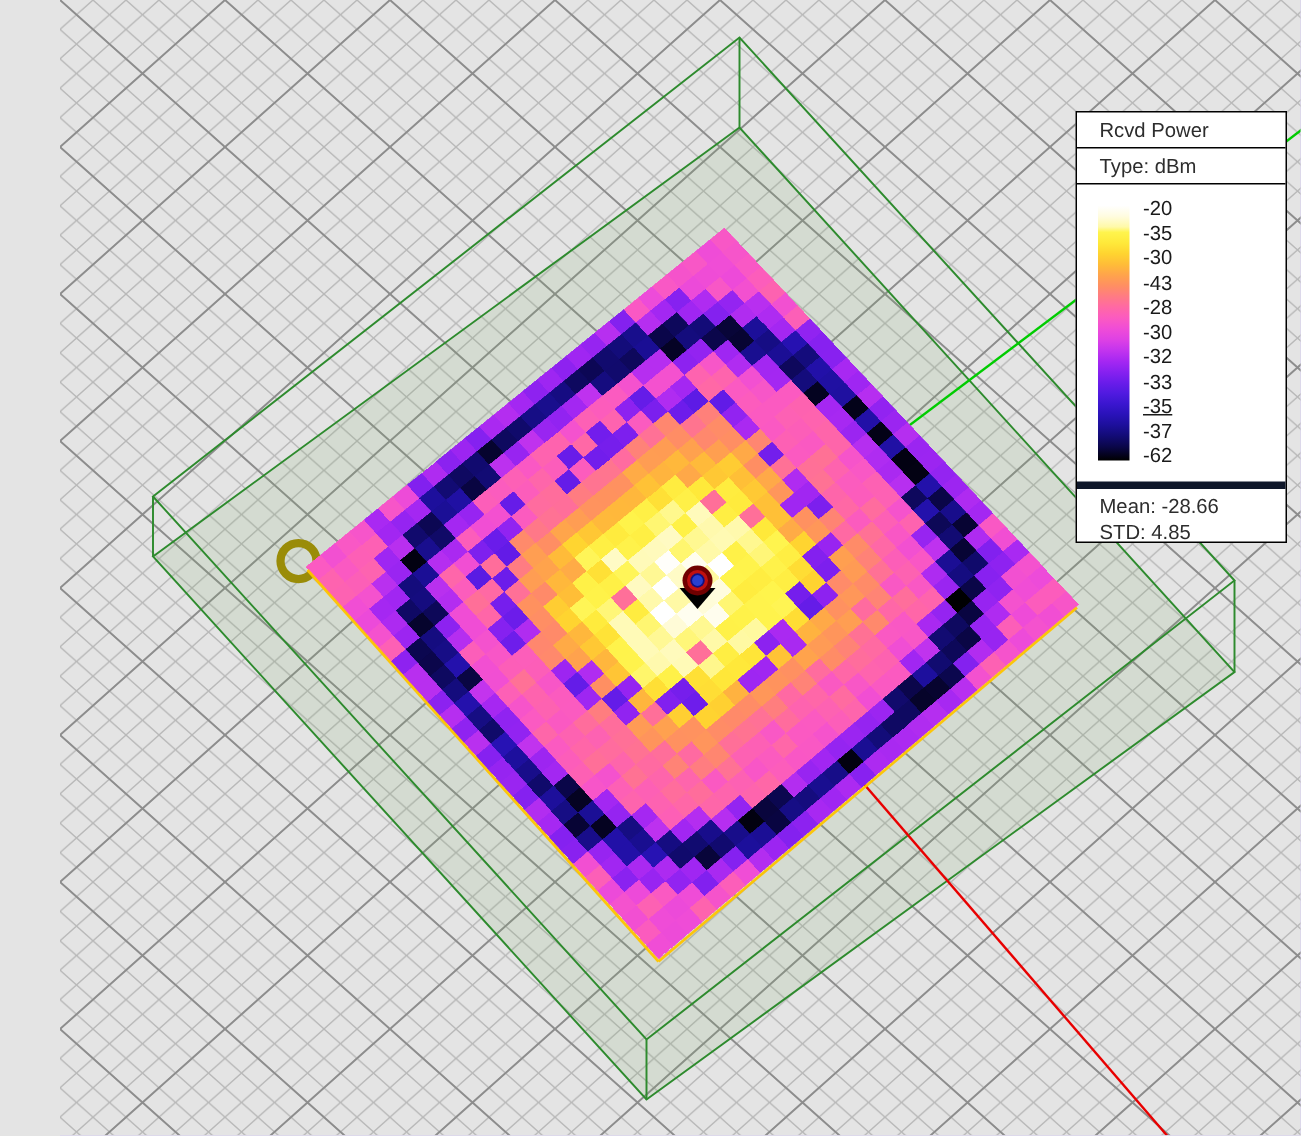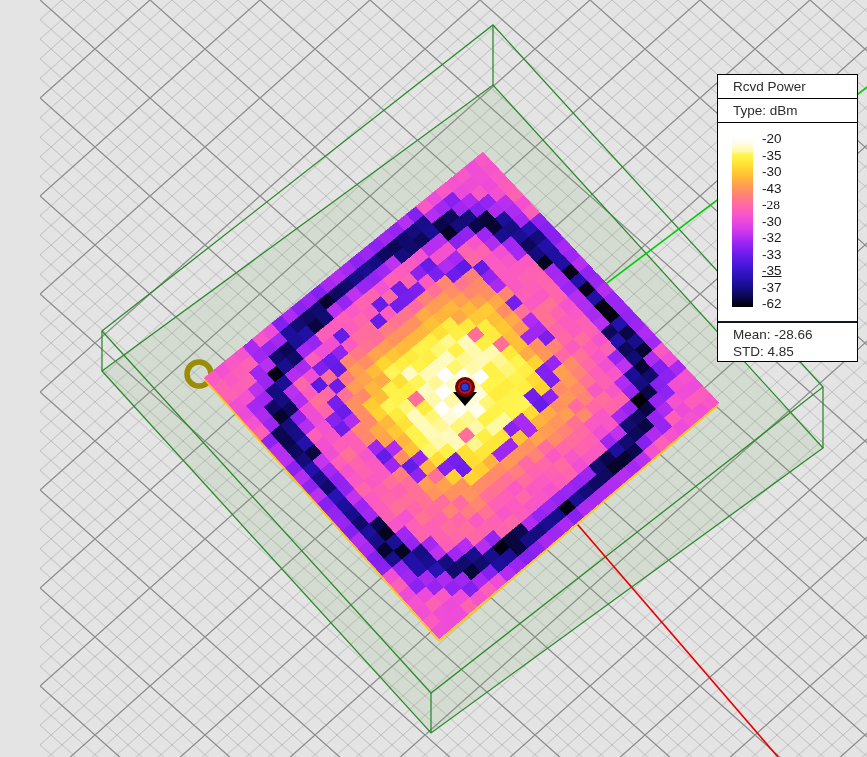--- a/index.html
+++ b/index.html
@@ -11,21 +11,21 @@
   #legend{
     position:absolute;left:677px;top:74px;width:141px;height:288px;
     box-sizing:border-box;background:#ffffff;border:1px solid #000000;
     color:#2d2d2d;font-size:13.5px;
   }
   .lg-row{height:23px;line-height:23px;padding-left:15px;border-bottom:1px solid #000000;
     white-space:nowrap;overflow:hidden;}
   #colorbar{position:absolute;left:14px;top:62px;width:21px;height:170px;}
   #ticks{position:absolute;left:44px;top:0;width:90px;height:250px;}
   #ticks span{position:absolute;display:block;height:15px;line-height:15px;color:#1a1a1a;}
-  .lg-stats{position:absolute;left:0;right:0;bottom:0;height:40px;border-top:2px solid #0f172a;
+  .lg-stats{position:absolute;left:0;right:0;bottom:0;height:40px;border-top:5px solid #0f172a;
     padding:3px 0 0 15px;box-sizing:border-box;line-height:17px;}
 </style>
 </head>
 <body>
 
 <div id="viewport">
   <svg id="scene" xmlns="http://www.w3.org/2000/svg" width="867" height="757" viewBox="0 0 867 757">
       <defs>
  <pattern id="gmin" width="22" height="19.6" patternUnits="userSpaceOnUse">
    <path d="M0 0 L22 19.6 M22 0 L0 19.6" stroke="#b8b8b8" stroke-width="0.9" fill="none"></path>
@@ -908,21 +908,21 @@
 
   <div id="legend">
     <div class="lg-row">Rcvd Power</div>
     <div class="lg-row">Type: dBm</div>
     <div id="colorbar" style="background: linear-gradient(rgb(255, 255, 255) 0%, rgb(255, 252, 224) 4.2%, rgb(255, 249, 168) 8.4%, rgb(255, 244, 77) 10.5%, rgb(255, 233, 58) 14.7%, rgb(255, 212, 48) 18.9%, rgb(255, 188, 56) 23.2%, rgb(255, 163, 76) 27.4%, rgb(255, 142, 99) 31.6%, rgb(255, 122, 133) 35.8%, rgb(255, 104, 165) 40%, rgb(251, 90, 193) 44.2%, rgb(239, 76, 215) 48.4%, rgb(222, 65, 228) 52.6%, rgb(195, 52, 238) 56.8%, rgb(165, 39, 242) 61.1%, rgb(135, 33, 240) 65.3%, rgb(106, 28, 234) 69.5%, rgb(80, 26, 224) 73.7%, rgb(58, 22, 207) 77.9%, rgb(41, 18, 184) 82.1%, rgb(28, 15, 154) 86.3%, rgb(18, 11, 116) 90.5%, rgb(10, 6, 72) 94.7%, rgb(0, 0, 0) 100%);"></div>
     <div id="ticks">
         <span style="top: 56px;">-20</span>
         <span style="top: 72.5px;">-35</span>
         <span style="top: 89px;">-30</span>
         <span style="top: 105.5px;">-43</span>
-        <span style="top: 122px; font-family: Liberation Serif, serif;">-28</span>
+        <span style="top: 122px;">-28</span>
         <span style="top: 138.5px; text-align: center;">-30</span>
         <span style="top: 155px;">-32</span>
         <span style="top: 171.5px;">-33</span>
         <span style="top: 188px; text-decoration: underline;">-35</span>
         <span style="top: 204.5px;">-37</span>
         <span style="top: 221px;">-62</span>
       </div>
     <div class="lg-stats">
       <div>Mean: -28.66</div>
       <div>STD: 4.85</div>

